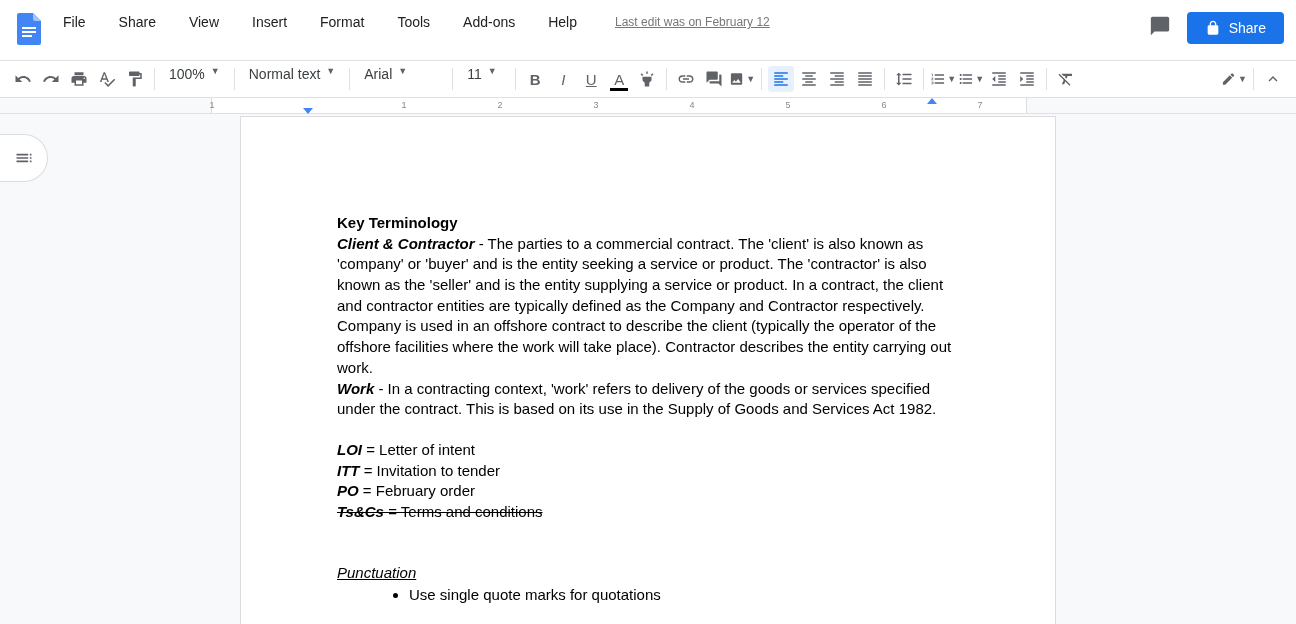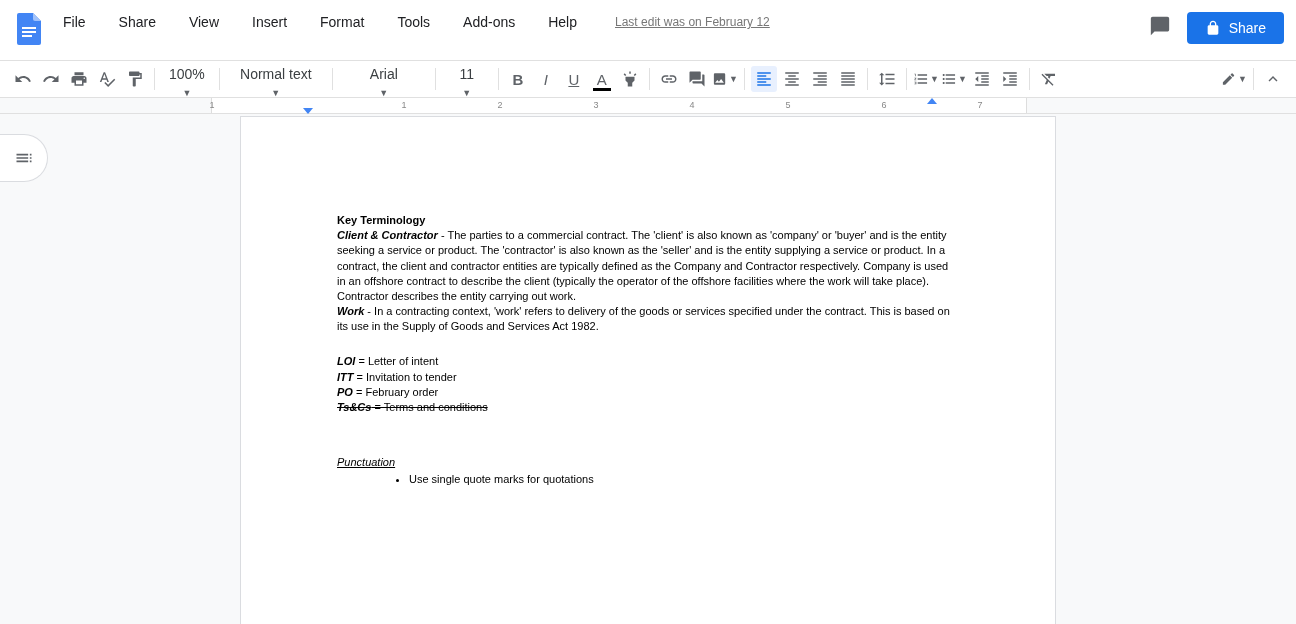--- a/index.html
+++ b/index.html
@@ -19,39 +19,39 @@
 .header-right { display: flex; align-items: center; gap: 16px; margin-top: 4px; }
 .comments-icon { color: #5f6368; cursor: pointer; }
 .share-btn { background: #1a73e8; color: #fff; border: none; border-radius: 4px; padding: 8px 18px; font-size: 14px; font-weight: 500; display: flex; align-items: center; gap: 8px; cursor: pointer; }
 
 
 .toolbar-wrap { border-top: 1px solid #e0e0e0; border-bottom: 1px solid #e0e0e0; background: #fff; }
 .toolbar { display: flex; align-items: center; padding: 3px 10px; gap: 2px; height: 36px; }
 .tb-btn { width: 26px; height: 26px; display: flex; align-items: center; justify-content: center; color: #5f6368; cursor: pointer; border-radius: 3px; font-size: 15px; }
 .tb-btn.active { background: #e8f0fe; color: #1a73e8; }
 .tb-sep { width: 1px; height: 22px; background: #e0e0e0; margin: 0 4px; }
-.tb-select { display: flex; align-items: center; gap: 6px; padding: 0 8px; height: 26px; color: #3c4043; font-size: 14px; cursor: pointer; border-radius: 3px; flex-direction: column; }
+.tb-select { display: flex; align-items: flex-start; gap: 6px; padding: 0 8px; height: 26px; color: #3c4043; font-size: 14px; cursor: pointer; border-radius: 3px; }
 .caret { font-size: 9px; color: #5f6368; }
 .tb-text-color { position: relative; }
 .tb-text-color::after { content: ''; position: absolute; bottom: 1px; left: 4px; right: 4px; height: 3px; background: #000; }
 .tb-right { margin-left: auto; display: flex; align-items: center; gap: 2px; }
 
 
 .ruler { height: 16px; background: #f8f9fa; border-bottom: 1px solid #e0e0e0; position: relative; font-size: 9px; color: #888; }
 .ruler-area { position: absolute; left: 211px; width: 816px; height: 100%; background: #fff; border-left: 1px solid #ddd; border-right: 1px solid #ddd; }
 .ruler-num { position: absolute; top: 2px; transform: translateX(-50%); }
 .ruler-marker { position: absolute; width: 0; height: 0; border-left: 5px solid transparent; border-right: 5px solid transparent; }
 .ruler-marker.down { border-top: 6px solid #4285f4; top: 10px; }
 .ruler-marker.up { border-bottom: 6px solid #4285f4; top: 0; }
 
 
 .canvas-wrap { flex: 1; background: #f8f9fa; overflow-y: scroll; position: relative; }
 .outline-tab { position: absolute; left: 0; top: 20px; width: 48px; height: 48px; background: #fff; border: 1px solid #dadce0; border-left: none; border-radius: 0 24px 24px 0; display: flex; align-items: center; justify-content: center; color: #5f6368; cursor: pointer; z-index: 5; }
 .page { width: 816px; min-height: 1056px; background: #fff; margin: 0 auto; border: 1px solid #dadce0; padding: 96px 96px; margin-top: 2px; }
-.page-content { font-family: Arial; font-size: 11px; color: #000; line-height: 1.38; }
+.page-content { font-family: Arial; font-size: 15px; color: #000; line-height: 1.38; }
 .h { font-weight: bold; margin-top: 0; }
 .para { margin: 0; }
 .term { font-weight: bold; font-style: italic; margin-top: 18px; }
 .strike { text-decoration: line-through; }
 .section-gap { height: 20px; }
 .underline-italic { font-style: italic; text-decoration: underline; }
 ul.doc-list { margin-left: 72px; margin-top: 2px; }
 ul.doc-list li { padding-left: 0; }
 
 

